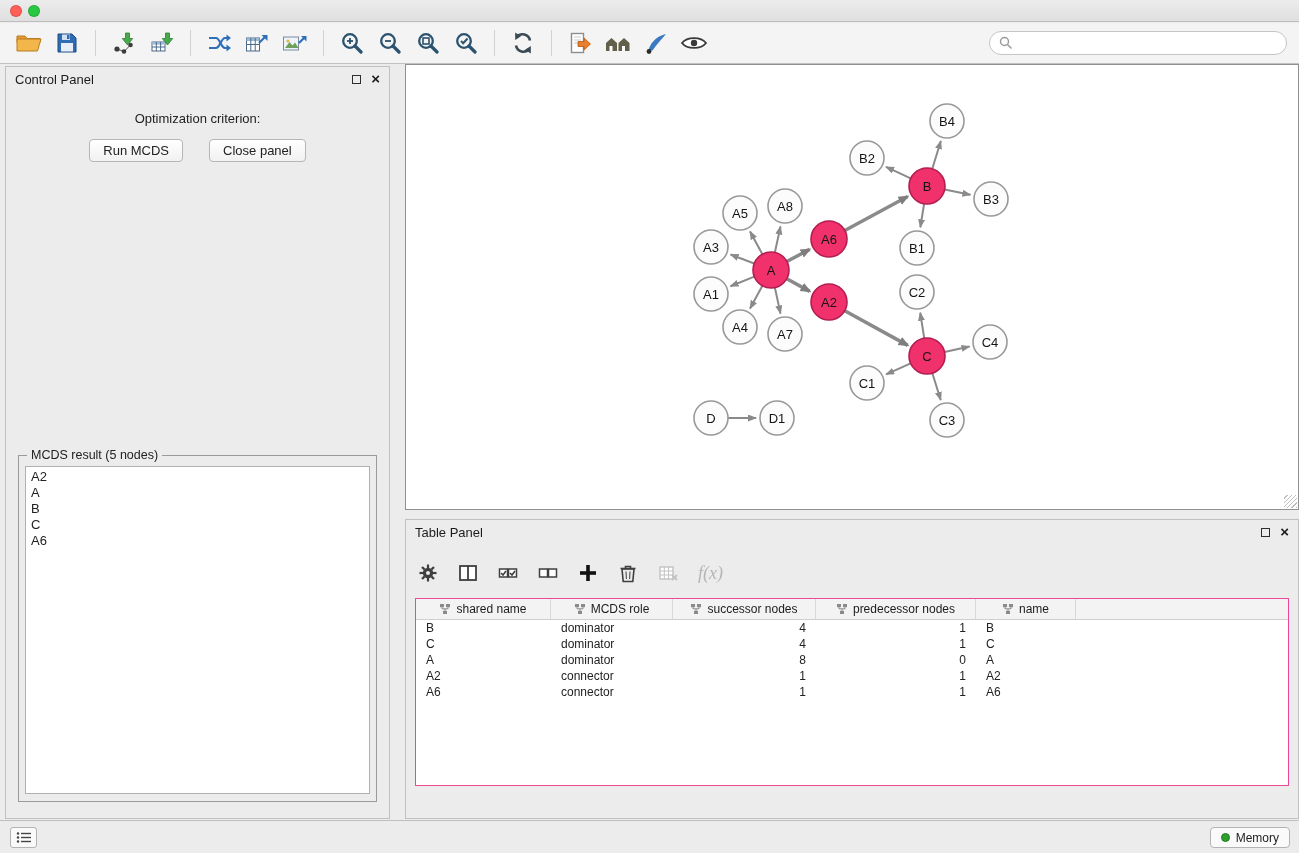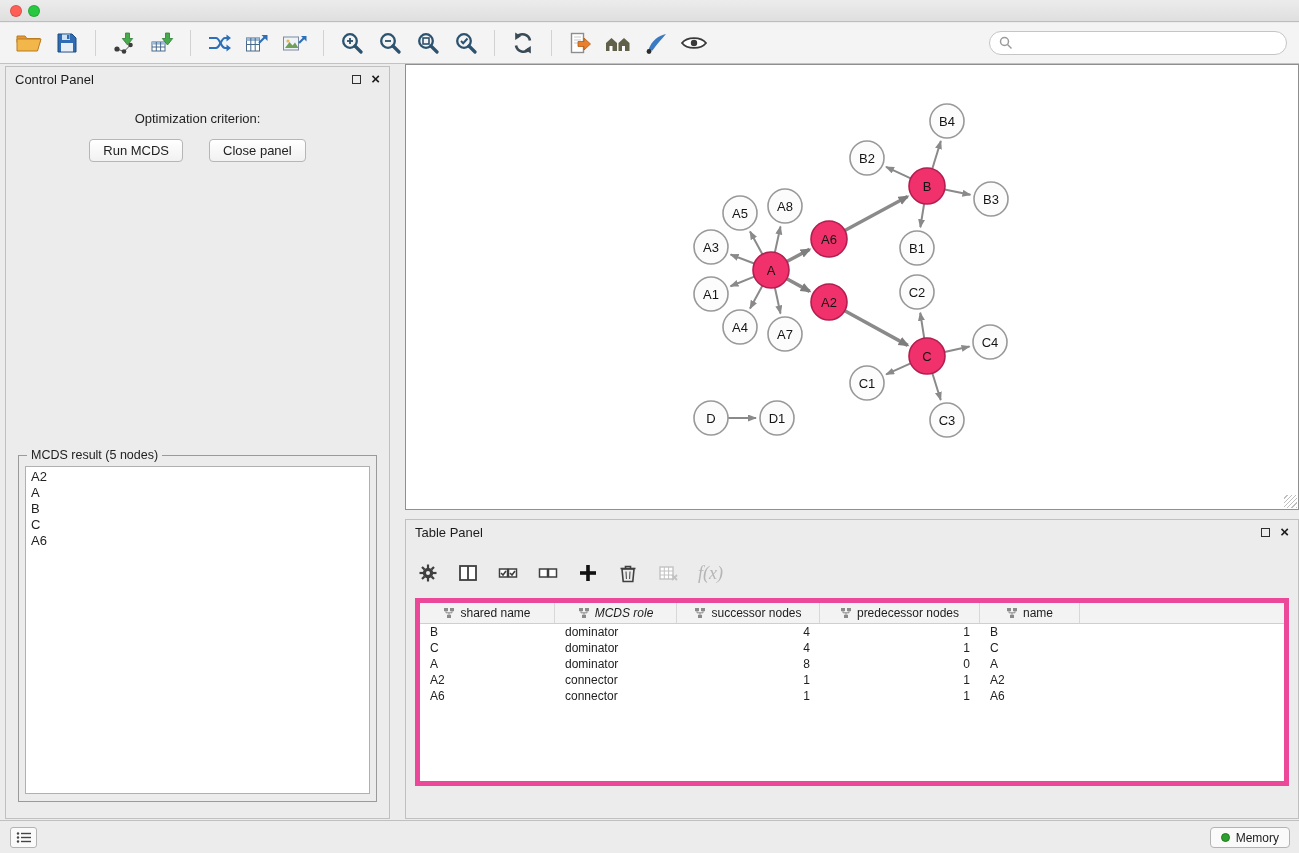--- a/index.html
+++ b/index.html
@@ -65,21 +65,21 @@
   .net-canvas { position:absolute; left:0; right:0; top:23px; bottom:0; background:#fff; }
   .resize-grip { position:absolute; right:1px; bottom:1px; width:13px; height:13px;
     background:repeating-linear-gradient(135deg, transparent 0 2px, #bfbfbf 2px 3px); }
 
   
   .table-panel { position:absolute; left:405px; top:519px; width:894px; bottom:34px;
     background:#ececec; border:1px solid #c0c0c0; }
   .tp-toolbar { position:absolute; left:12px; right:12px; top:36px; height:34px; display:flex; align-items:center; gap:20px; }
   .fx { font-family:"Liberation Serif",serif; font-style:italic; font-size:18px; color:#b5b5b5; }
   .tp-table { position:absolute; left:9px; right:9px; top:78px; height:188px; background:#fff;
-    border:5px solid #ec4899; overflow:hidden; }
+    border:1px solid #ec4899; overflow:hidden; }
   .thead { display:flex; height:21px; background:#f3f3f3; border-bottom:1px solid #cfcfcf; }
   .hcell { display:flex; align-items:center; justify-content:center; gap:5px; font-size:12px;
     border-right:1px solid #d8d8d8; color:#1c1c1c; }
   .hcell.filler { flex:1; border-right:none; }
   .trow { display:flex; height:16px; line-height:16px; font-size:12px; }
   .cell { overflow:hidden; white-space:nowrap; }
   .cell.left { padding-left:10px; }
   .cell.num { text-align:right; padding-right:10px; }
   .cell.cf { flex:1; }
   .tp-tabs { position:absolute; left:0; right:0; top:268px; display:flex; justify-content:center; }
@@ -507,21 +507,21 @@
           <span>
             <svg width="12" height="12" viewBox="0 0 12 12">
               <rect x="1" y="1" width="4" height="3.2" fill="#8a8a8a"></rect>
               <rect x="7" y="1" width="4" height="3.2" fill="#8a8a8a"></rect>
               <rect x="4" y="7.8" width="4" height="3.2" fill="#8a8a8a"></rect>
               <path d="M3 4.2 v1.6 h6 V4.2 M6 5.8 v2" stroke="#8a8a8a" fill="none"></path>
             </svg>
           </span>
           <span>shared name</span>
         </div>
-        <div class="hcell" style="width: 122px; font-style: italic;">
+        <div class="hcell" style="width: 122px;">
           <span>
             <svg width="12" height="12" viewBox="0 0 12 12">
               <rect x="1" y="1" width="4" height="3.2" fill="#8a8a8a"></rect>
               <rect x="7" y="1" width="4" height="3.2" fill="#8a8a8a"></rect>
               <rect x="4" y="7.8" width="4" height="3.2" fill="#8a8a8a"></rect>
               <path d="M3 4.2 v1.6 h6 V4.2 M6 5.8 v2" stroke="#8a8a8a" fill="none"></path>
             </svg>
           </span>
           <span>MCDS role</span>
         </div>

